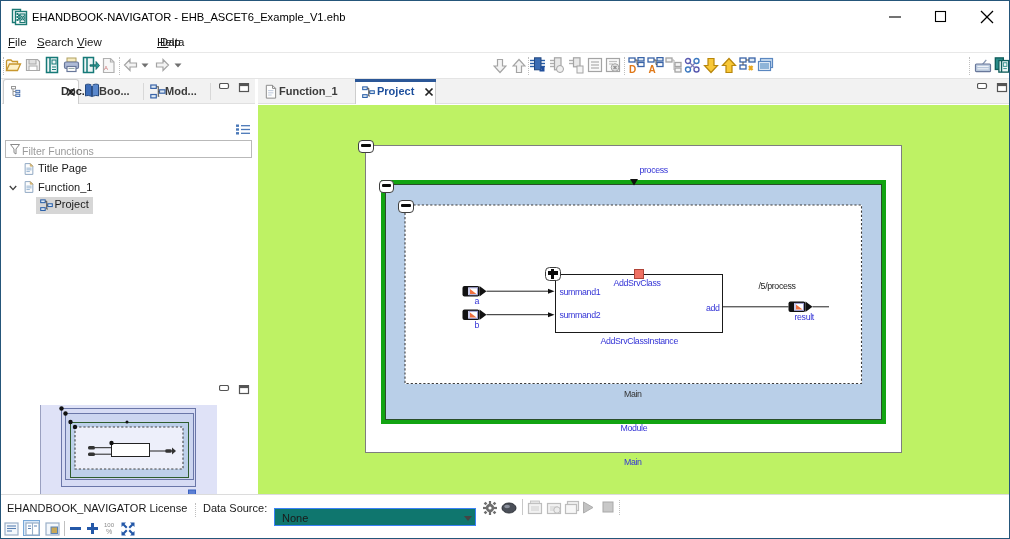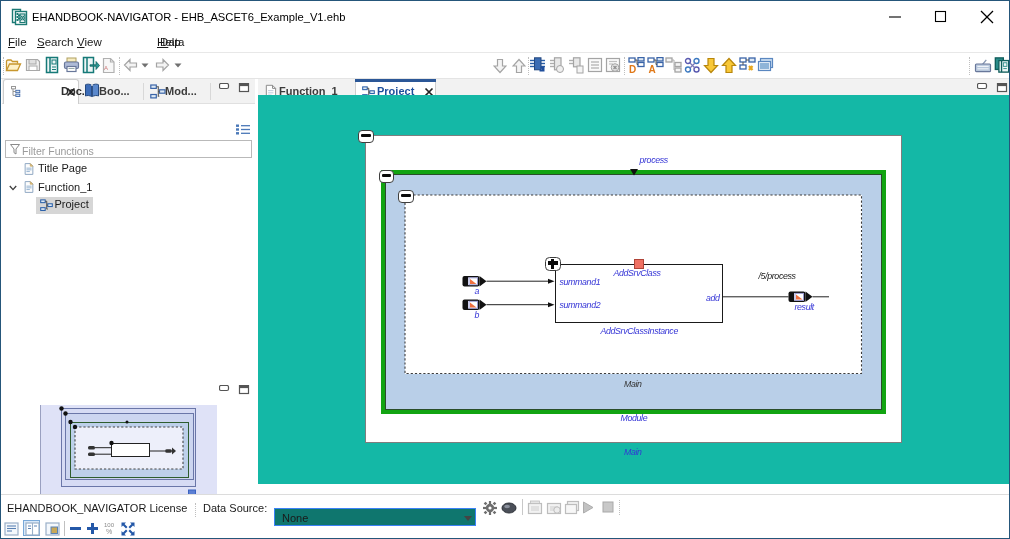--- a/index.html
+++ b/index.html
@@ -407,21 +407,21 @@
       <rect x="48" y="47.5" width="7" height="3.4" rx="1.5" fill="#333"></rect>
       <line x1="55" y1="42.7" x2="71" y2="42.7" stroke="#222" stroke-width="1"></line>
       <line x1="55" y1="49.2" x2="71" y2="49.2" stroke="#222" stroke-width="1"></line>
       <line x1="110" y1="46" x2="125" y2="46" stroke="#222" stroke-width="1"></line>
       <rect x="125" y="44.3" width="7" height="3.4" rx="1.6" fill="#333"></rect>
       <polygon points="132,42.5 136,46 132,49.5" fill="#333"></polygon>
       <rect x="148.5" y="85" width="7" height="5" fill="#5b7fd4" stroke="#3a62c0"></rect>
     </svg>
   </div>
 
-  <div class="abs" id="editor" style="left:257px;top:94px;width:752px;height:389px;background:#14b8a6;overflow:hidden;font-style:italic;">
+  <div class="abs" id="editor" style="left:257px;top:104px;width:752px;height:389px;background:#bef264;overflow:hidden;">
 
     <div class="abs" style="left:106.5px;top:39.5px;width:537px;height:308px;border:1px solid #7e7e7e;background:#fff;"></div>
     <div class="btnmin" style="left:100.3px;top:34.8px;"></div>
     <div class="lbl" style="left:381.5px;top:60.5px;">process</div>
     <svg class="abs" style="left:371.5px;top:73.5px;z-index:6;" width="8" height="7" viewBox="0 0 8 7">
         <polygon points="0,0 8,0 4,6.5" fill="#111"></polygon>
       </svg>
     <div class="abs" style="left:122.5px;top:74.5px;width:505px;height:244px;background:#b9cfe8;border:4.5px solid #12a412;box-shadow:inset 0 0 0 1px #2a4d2a;"></div>
     <div class="btnmin" style="left:120.7px;top:74.8px;"></div>
     <div class="abs" style="left:147px;top:100px;width:456.5px;height:178.5px;background:#fff;"></div>

